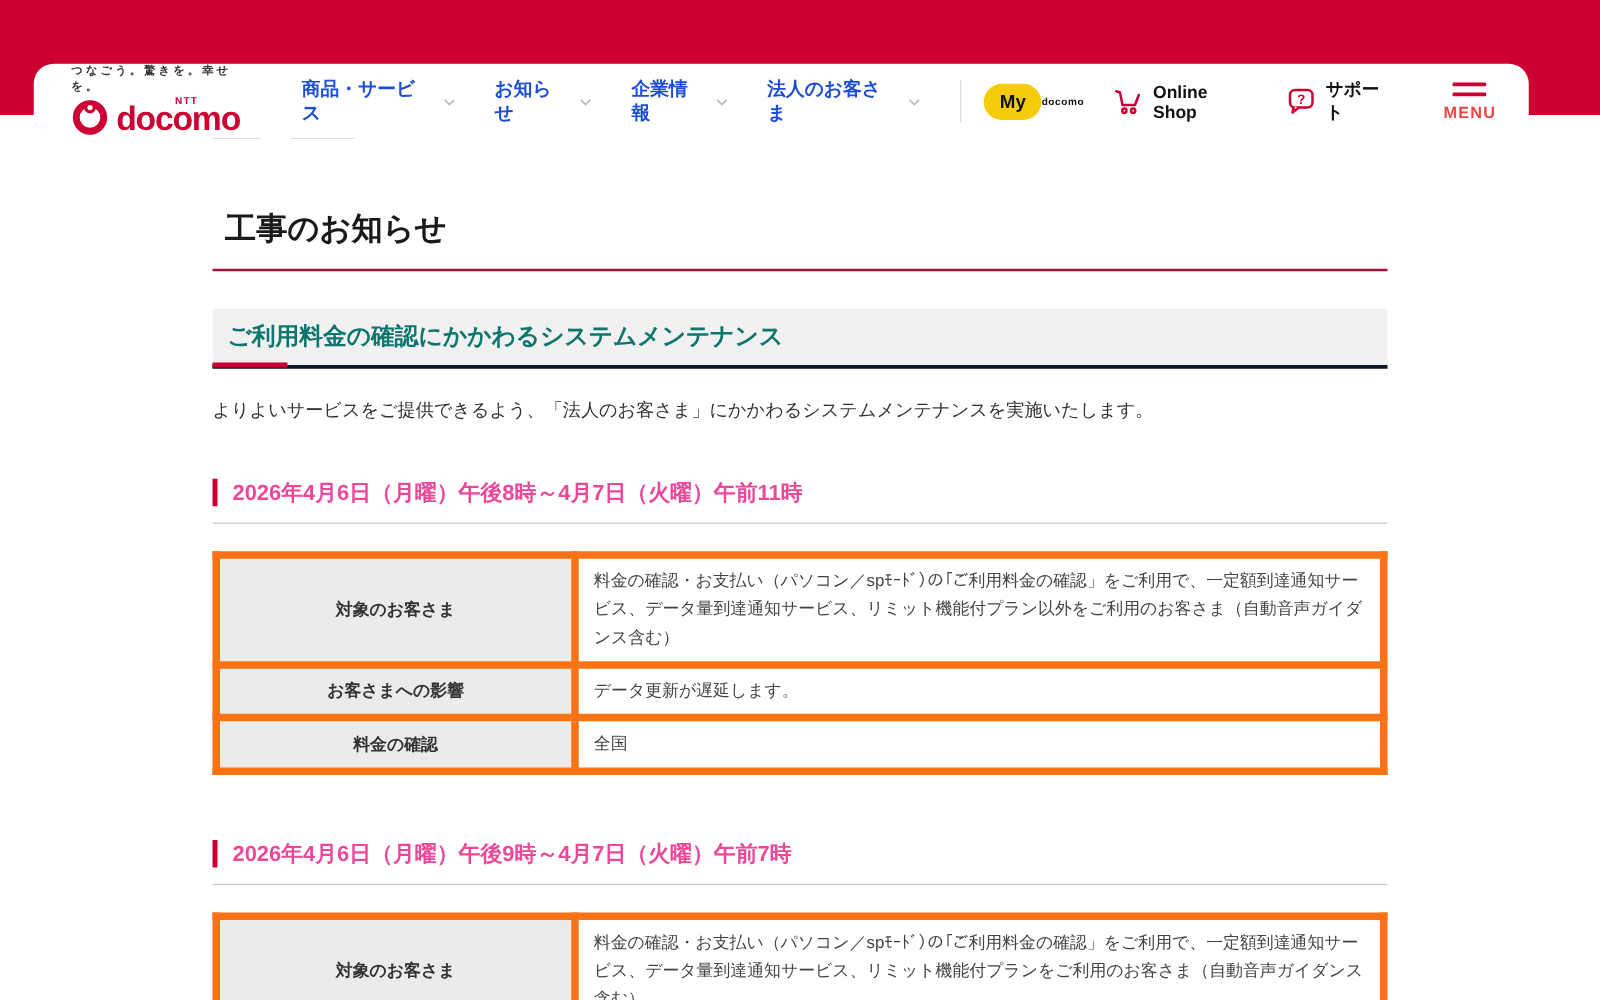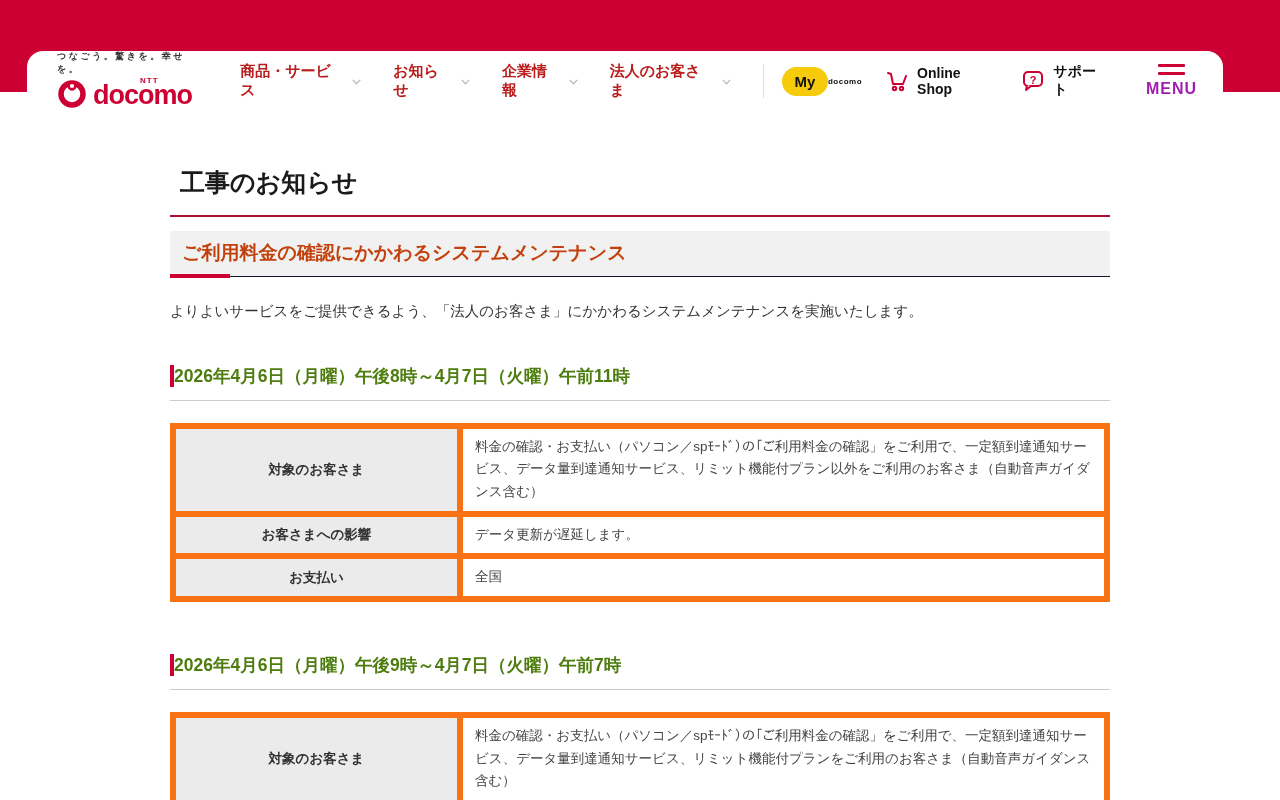--- a/index.html
+++ b/index.html
@@ -20,75 +20,75 @@
   .logo-block { display: flex; flex-direction: column; cursor: pointer; }
   .logo-tagline { font-size: 9px; font-weight: bold; letter-spacing: 2.5px; color: #333; margin-bottom: 2px; }
   .logo-row { display: flex; align-items: center; }
   .logo-mark { margin-right: 6px; }
   .logo-text-wrap { position: relative; }
   .logo-ntt { position: absolute; top: -6px; left: 24px; font-size: 8px; font-weight: bold; color: #cc0033; letter-spacing: 1px; padding-left: 23px; }
   .logo-text { font-size: 27px; font-weight: bold; color: #cc0033; letter-spacing: -1px; line-height: 1; }
 
   .main-nav { display: flex; align-items: center; margin-left: 34px; }
   .nav-item { display: flex; align-items: center; margin-right: 30px; cursor: pointer; }
-  .nav-label { font-size: 15px; font-weight: bold; color: #b91c1c; }
+  .nav-label { font-size: 15px; font-weight: bold; color: #1d4ed8; }
   .nav-chevron { margin-left: 6px; display: inline-flex; }
 
   .header-utils { margin-left: auto; display: flex; align-items: center; }
   .util-divider { width: 1px; height: 34px; background: #dcdcdc; margin-right: 18px; }
   .my-docomo { display: flex; align-items: center; margin-right: 22px; cursor: pointer; }
   .my-blob {
     width: 46px; height: 29px; background: #f6cb0c; border-radius: 16px;
     display: flex; align-items: center; justify-content: center;
   }
   .my-blob span { font-size: 15px; font-weight: bold; color: #111; }
   .my-docomo-sub { font-size: 8px; font-weight: bold; color: #111; margin-top: 1px; letter-spacing: 0.5px; }
 
   .util-btn { display: flex; align-items: center; margin-right: 24px; cursor: pointer; }
   .util-icon { margin-right: 7px; display: inline-flex; }
   .util-label { font-size: 14px; font-weight: bold; color: #111; }
 
   .menu-btn { display: flex; flex-direction: column; align-items: center; margin-left: 14px; cursor: pointer; }
   .menu-bars { display: flex; flex-direction: column; gap: 5px; margin-bottom: 5px; }
   .menu-bars i { display: block; width: 27px; height: 3px; background: #cc0033; border-radius: 1px; }
-  .menu-label { font-size: 16px; font-weight: bold; color: #a21caf; letter-spacing: 1px; }
+  .menu-label { font-size: 13px; font-weight: bold; color: #ef4444; letter-spacing: 1px; }
 
   
   .content { width: 940px; margin: 0 auto; }
 
   .breadcrumb { padding-top: 5px; font-size: 12.5px; color: #333; display: flex; align-items: center; }
   .crumb-link { color: #2a4a8a; text-decoration: underline; cursor: pointer; }
   .crumb-sep { margin: 0 9px; color: #555; font-size: 11px; }
   .crumb-current { color: #222; }
 
   .page-title {
     margin-top: 52px; padding: 0 0 16px 10px;
     font-size: 25px; font-weight: bold; color: #1a1a1a;
     border-bottom: 2px solid #aa1034;
   }
 
   .section-heading {
-    margin-top: 14px; position: relative;
-    background: #f1f1f1; border-bottom: 1px solid #0f172a;
+    margin-top: 30px; position: relative;
+    background: #f1f1f1; border-bottom: 3px solid #0f172a;
     padding: 9px 14px 10px 12px;
-    font-size: 19px; font-weight: bold; color: #c2410c;
+    font-size: 19px; font-weight: bold; color: #0f766e;
   }
   .section-heading::after {
     content: ""; position: absolute; left: 0; bottom: -2px;
     width: 60px; height: 4px; background: #cc0033;
   }
 
   .intro-text { margin-top: 24px; font-size: 14.5px; color: #333; line-height: 1.5; }
 
   .maint-block { margin-top: 42px; }
   .maint-block + .maint-block { margin-top: 52px; }
   .period-wrap { border-bottom: 1px solid #cccccc; padding-bottom: 13px; }
   .period {
-    border-left: 4px solid #cc0033; 
-    font-size: 17.5px; font-weight: bold; color: #4d7c0f; line-height: 22px;
+    border-left: 4px solid #cc0033; padding-left: 12px;
+    font-size: 17.5px; font-weight: bold; color: #ec4899; line-height: 22px;
   }
 
   .maint-table { width: 100%; border-collapse: collapse; margin-top: 22px; }
   .maint-table th, .maint-table td { border: 6px solid #f97316; }
   .maint-table th {
     width: 287px; background: #ebebeb; text-align: center; vertical-align: middle;
     font-size: 13.5px; font-weight: bold; color: #333; padding: 8px 12px;
   }
   .maint-table td {
     font-size: 13.5px; color: #444; padding: 7px 12px; line-height: 1.68;
@@ -220,21 +220,21 @@
       <tbody>
         <tr>
           <th>対象のお客さま</th>
           <td>料金の確認・お支払い（パソコン／spﾓｰﾄﾞ）の「ご利用料金の確認」をご利用で、一定額到達通知サービス、データ量到達通知サービス、リミット機能付プラン以外をご利用のお客さま（自動音声ガイダンス含む）</td>
         </tr>
         <tr>
           <th>お客さまへの影響</th>
           <td>データ更新が遅延します。</td>
         </tr>
         <tr>
-          <th>お支払い</th>
+          <th>料金の確認</th>
           <td>全国</td>
         </tr>
       </tbody>
     </table>
   </section>
 
   <section class="maint-block">
     <div class="period-wrap">
       <h3 class="period">2026年4月6日（月曜）午後9時～4月7日（火曜）午前7時</h3>
     </div>

